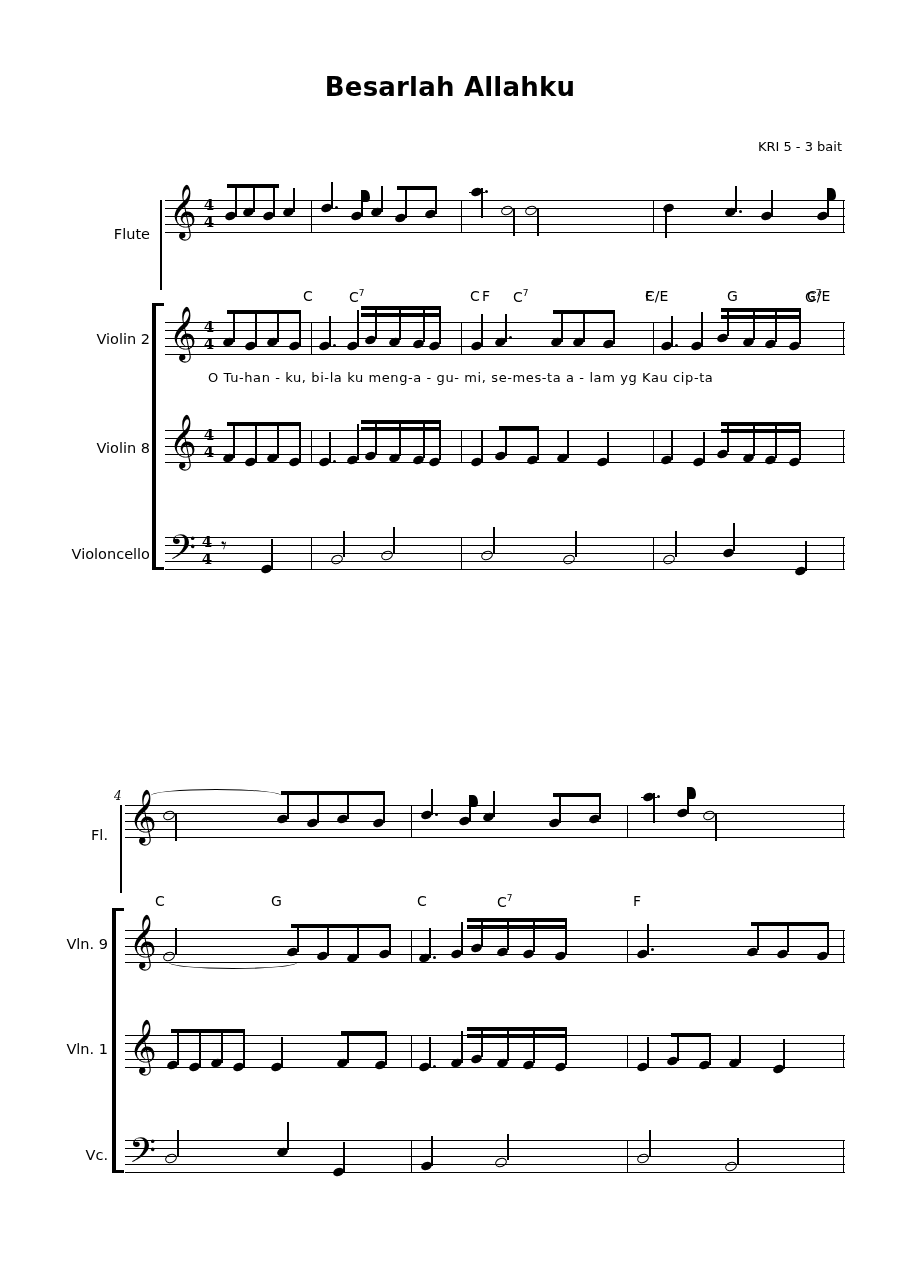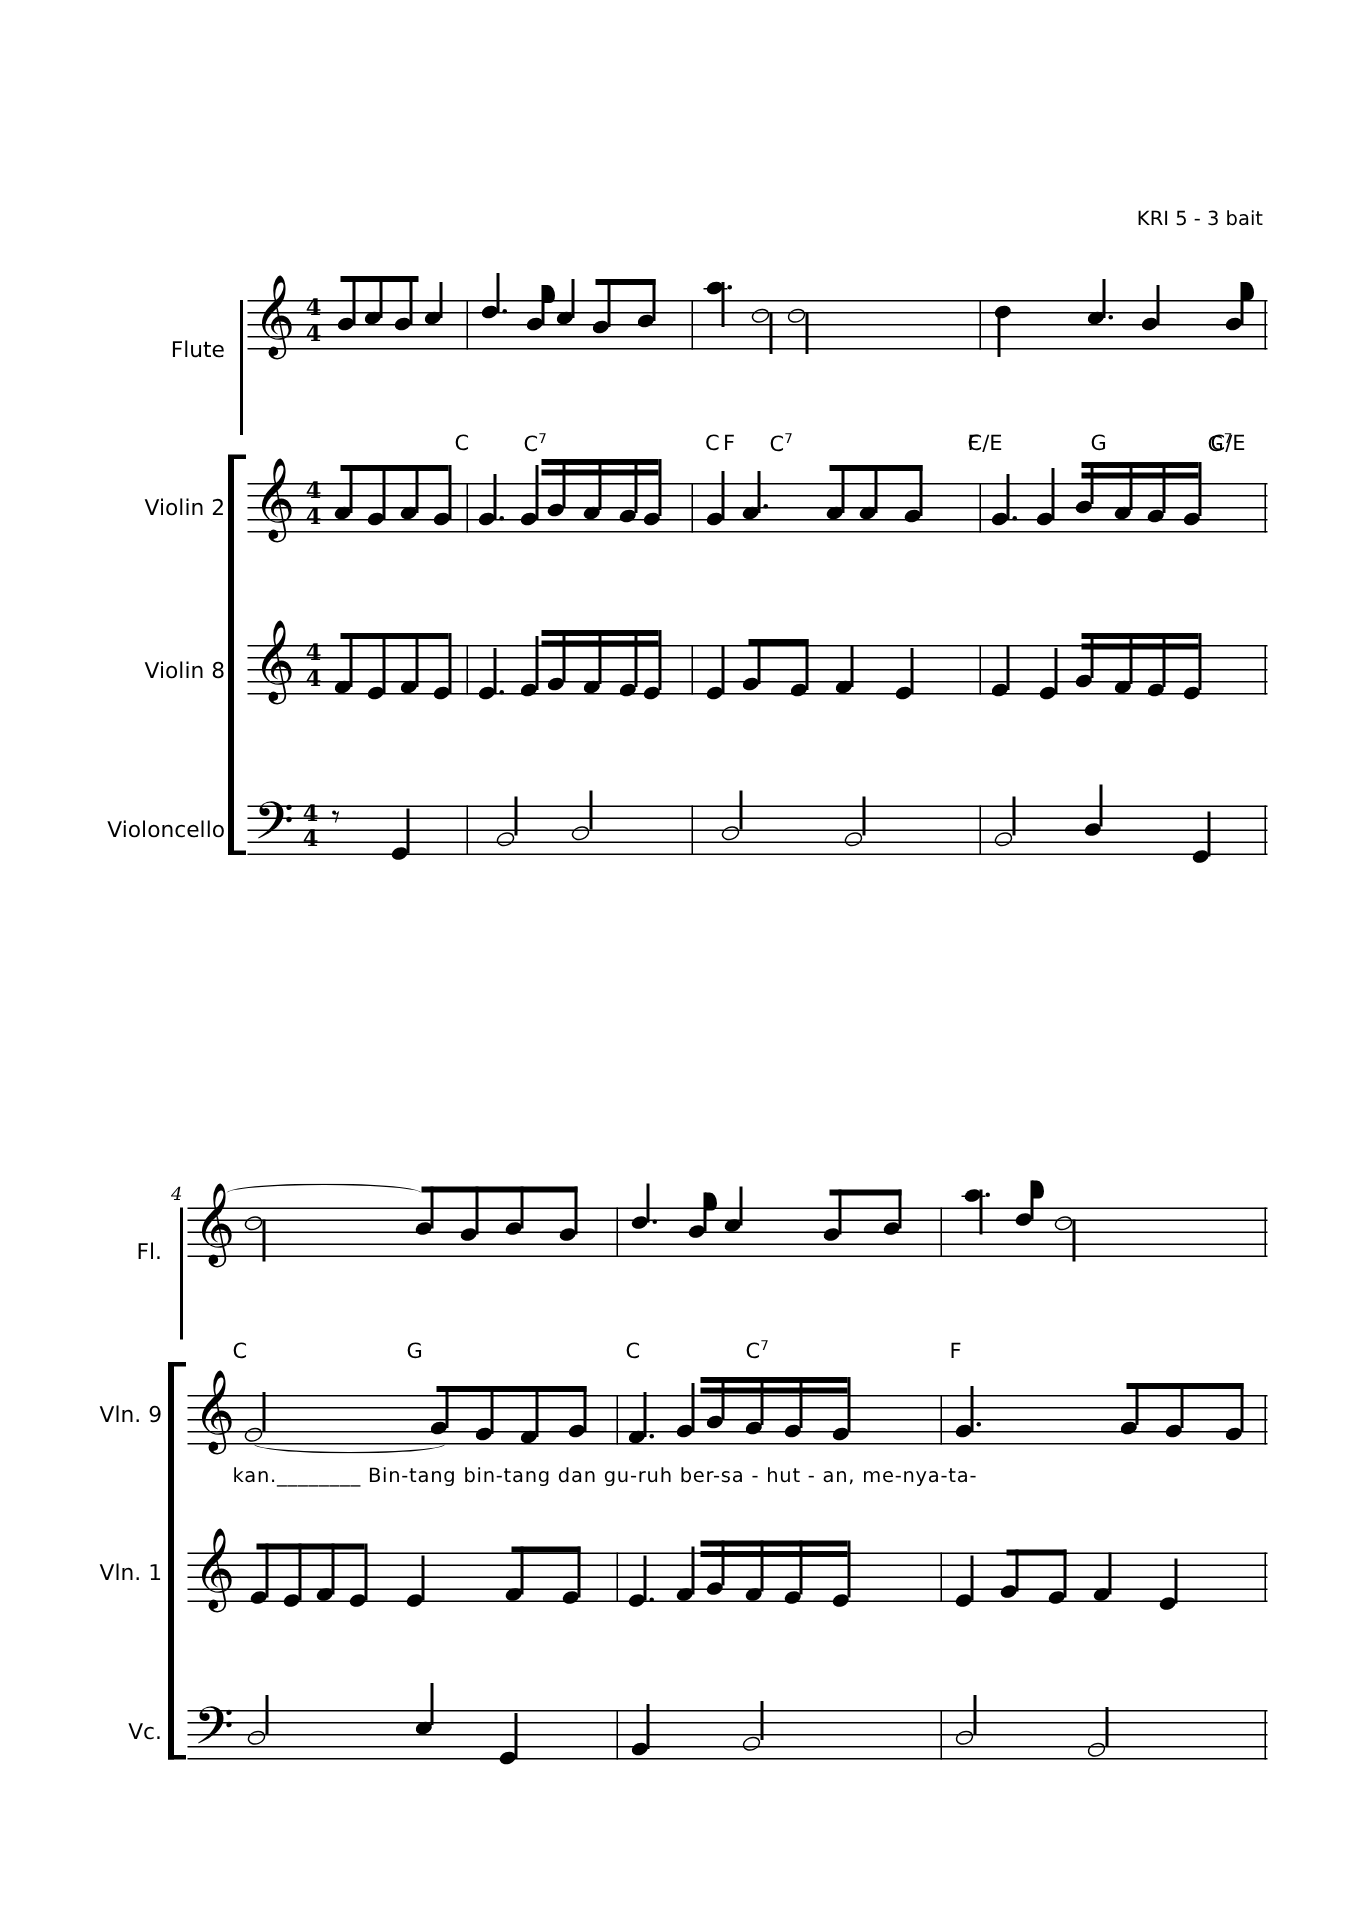--- a/index.html
+++ b/index.html
@@ -194,20 +194,21 @@
     border-left: none;
     border-right: none;
     border-bottom: none;
   }
 </style>
 </head>
 <body>
 
 <div class="page">
 
+  <div class="title">Besarlah Allahku</div>
   <div class="subtitle">KRI 5 - 3 bait</div>
 
   <div class="system" style="top:0;left:0;width:900px;height:640px;">
 
     <div class="instname" style="top:226px;left:40px;width:110px;">Flute</div>
     <div class="instname" style="top:331px;left:40px;width:110px;">Violin 2</div>
     <div class="instname" style="top:440px;left:40px;width:110px;">Violin 8</div>
     <div class="instname" style="top:546px;left:20px;width:130px;">Violoncello</div>
 
     <div class="bracket-line" style="top:305px;left:152px;height:265px;"></div>
@@ -356,20 +357,21 @@
       <div class="stem" style="left:634px;top:-14px;height:36px;"></div>
 
       <div class="barline" style="left:678px;"></div>
     </div>
 
     <div class="chord" style="top:288px;left:470px;"><span>C</span></div>
     <div class="chord" style="top:288px;left:513px;"><span>C</span><sup>7</sup></div>
     <div class="chord" style="top:288px;left:645px;"><span>F</span></div>
     <div class="chord" style="top:288px;left:807px;"><span>C/E</span></div>
 
+    <div class="lyric" style="top:370px;left:208px;letter-spacing:0.6px;">O Tu-han - ku,  bi-la ku meng-a - gu- mi,      se-mes-ta  a - lam yg Kau cip-ta</div>
 
     <div class="staff" style="top:430px;left:165px;width:680px;height:33px;">
       <div class="ln ln0"></div>
         <div class="ln ln1"></div>
         <div class="ln ln2"></div>
         <div class="ln ln3"></div>
         <div class="ln ln4"></div>
 
       <div class="clef treble" style="left:4px;">𝄞</div>
       <div class="timesig" style="left:36px;top:0px;">
@@ -636,21 +638,20 @@
     <div class="chord" style="top:893px;left:417px;">
       <span>C</span>
     </div>
     <div class="chord" style="top:893px;left:497px;">
       <span>C</span><sup>7</sup>
     </div>
     <div class="chord" style="top:893px;left:633px;">
       <span>F</span>
     </div>
 
-    <div class="lyric" style="top:977px;left:155px;letter-spacing:0.5px;">kan.________ Bin-tang bin-tang  dan gu-ruh ber-sa - hut - an,    me-nya-ta-</div>
 
     <div class="staff" style="top:1035px;left:125px;width:720px;height:33px;">
       <div class="ln ln0"></div>
         <div class="ln ln1"></div>
         <div class="ln ln2"></div>
         <div class="ln ln3"></div>
         <div class="ln ln4"></div>
 
       <div class="clef treble" style="left:4px;">𝄞</div>
 

